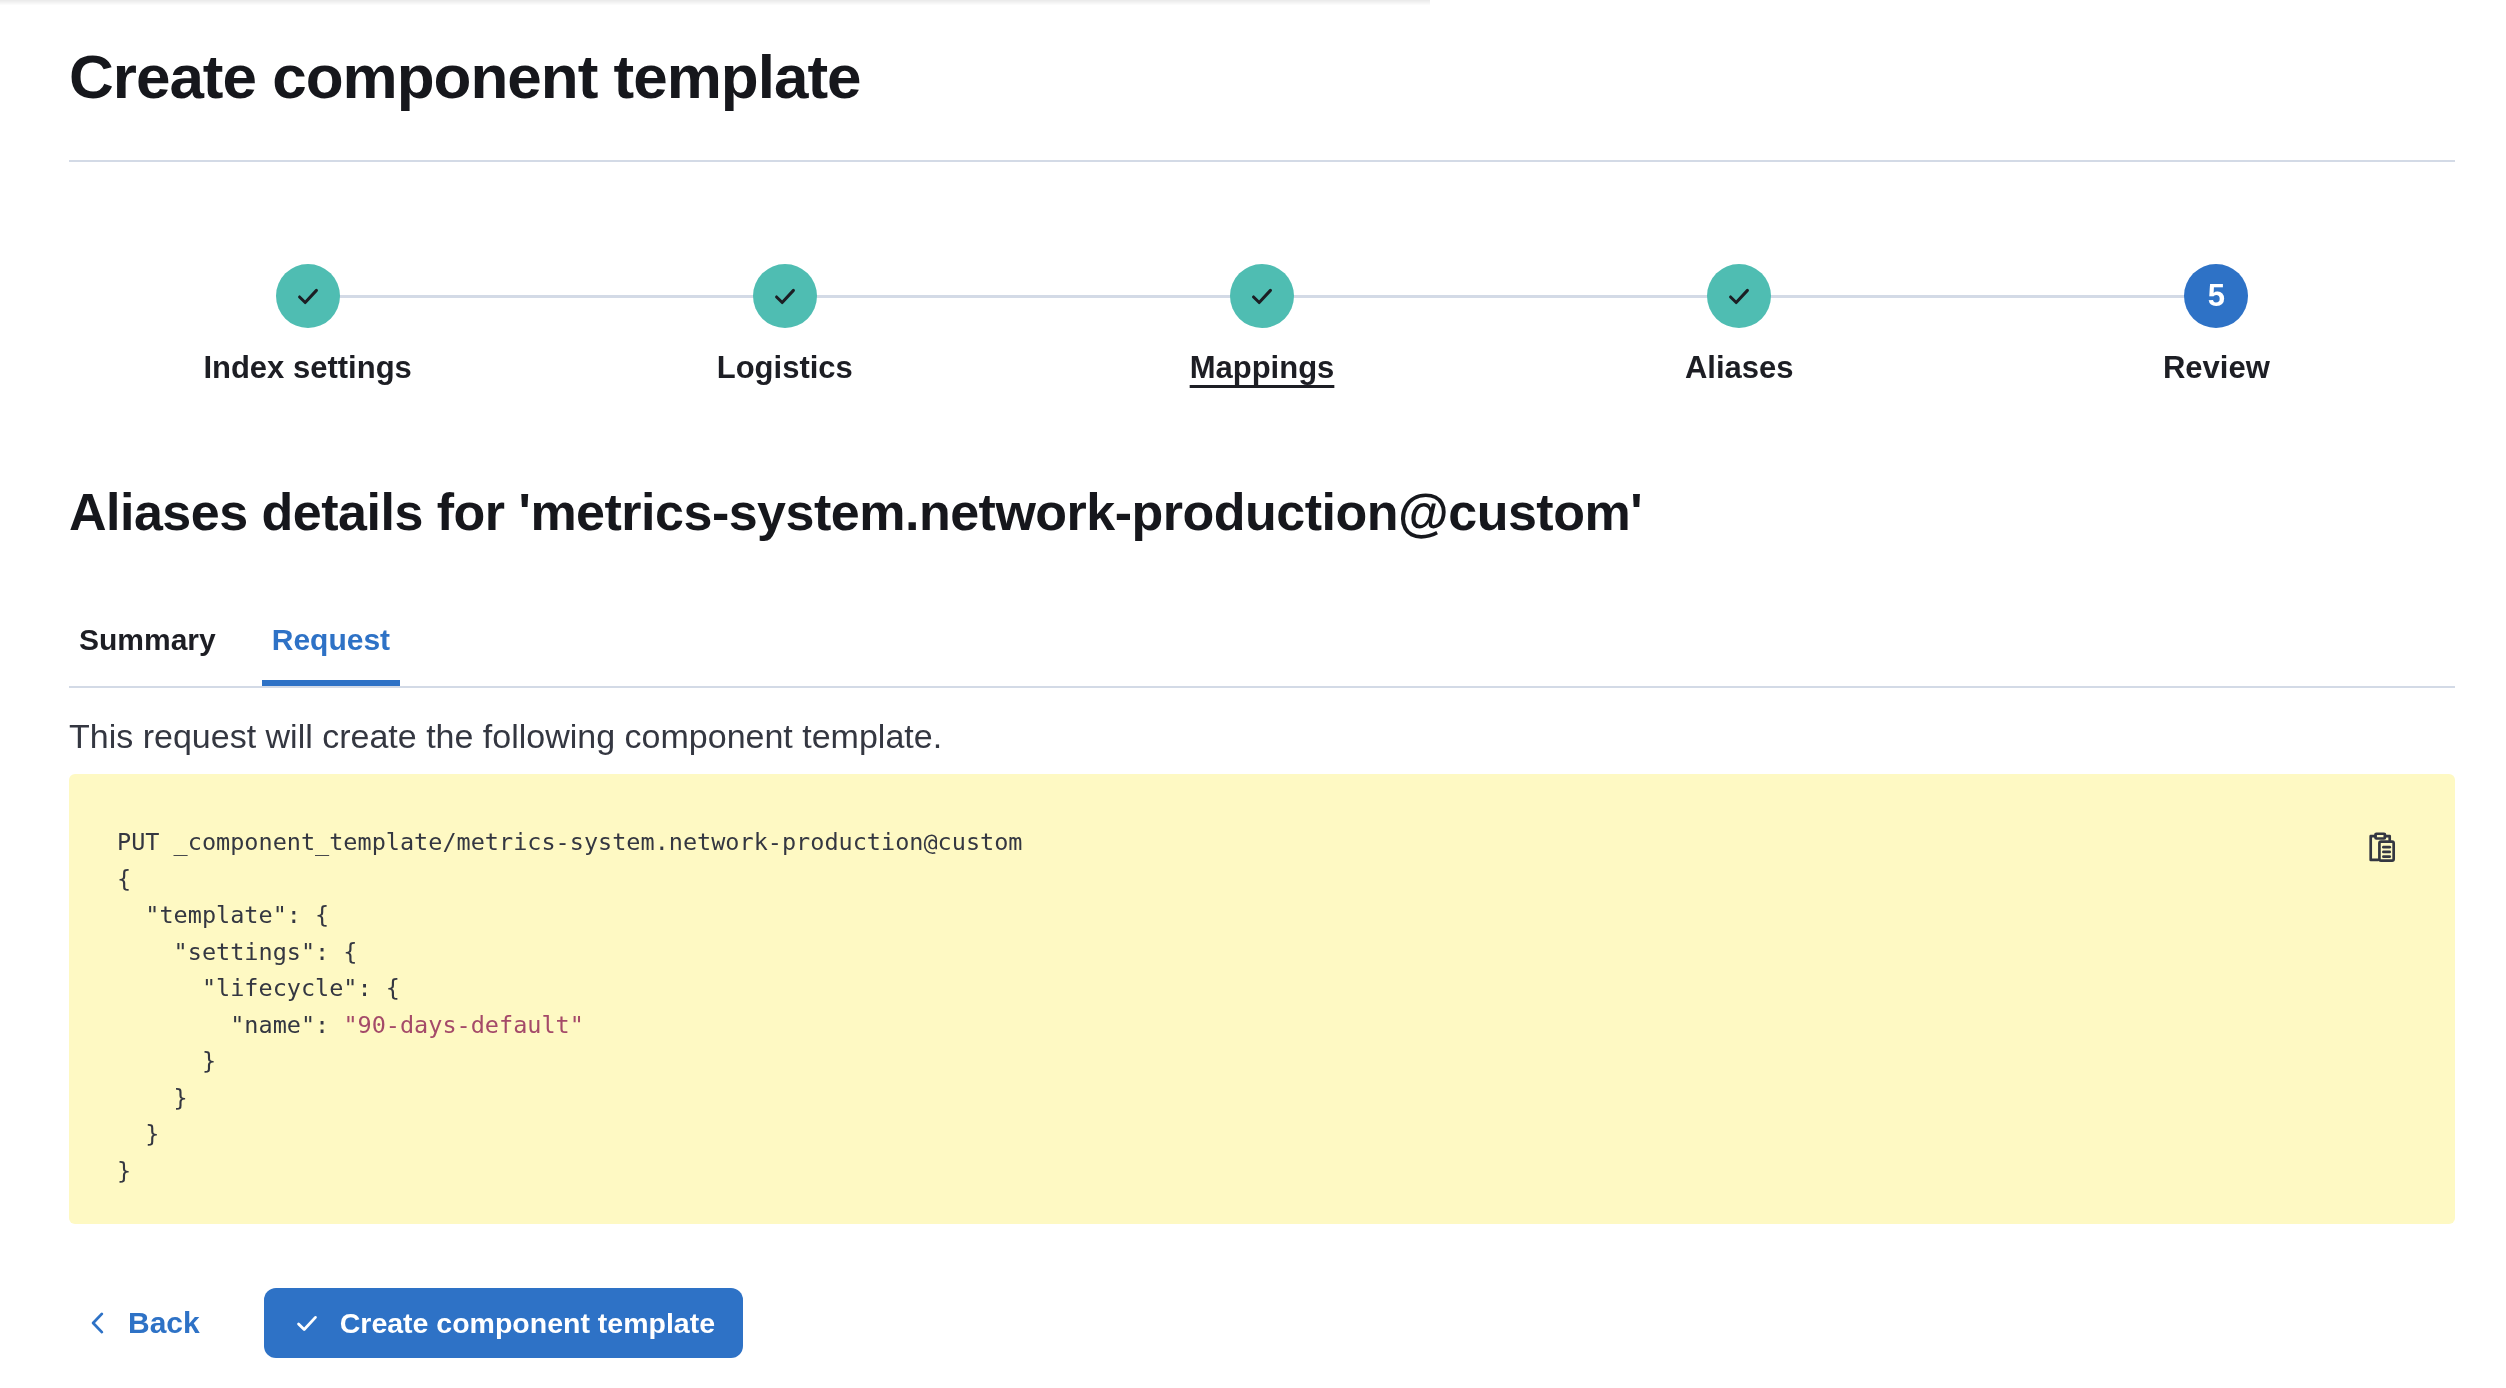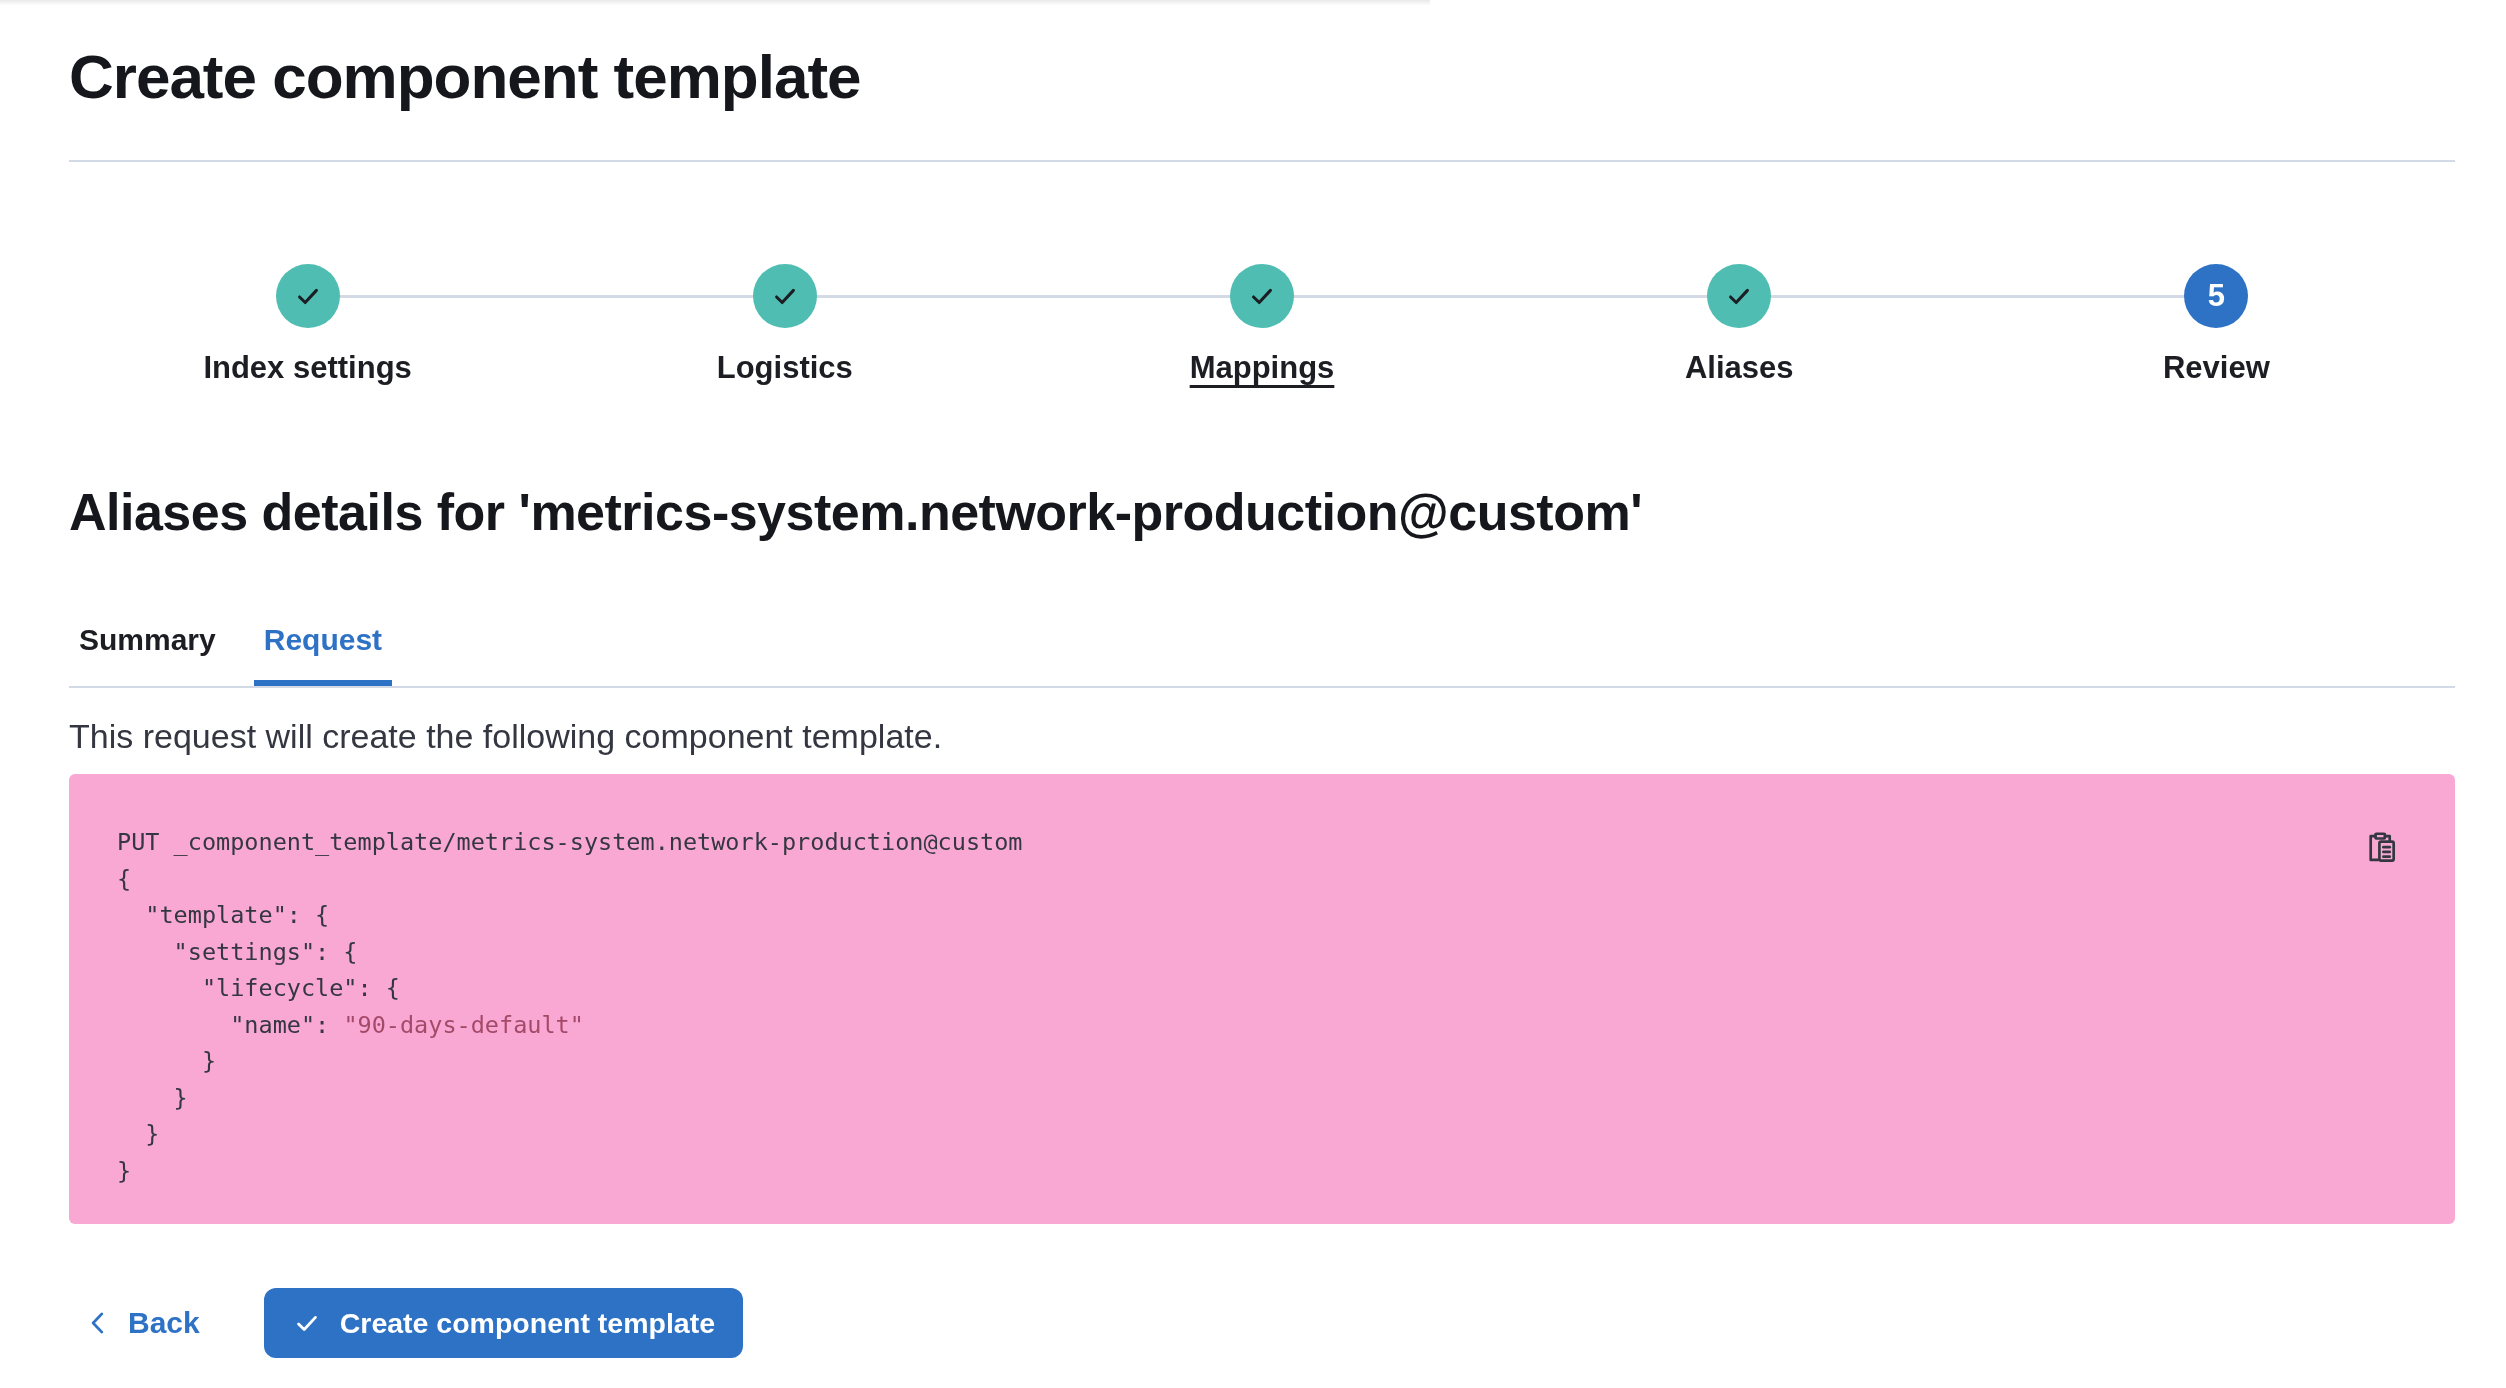--- a/index.html
+++ b/index.html
@@ -44,34 +44,34 @@
   .step-label.underlined { text-decoration: underline; text-decoration-thickness: 3px; text-underline-offset: 7px; }
 
   
   .review-heading {
     margin: 94px 0 0 0;
     font-size: 52px; font-weight: 700; letter-spacing: -0.5px;
     line-height: 64px; color: #16171C;
   }
 
   
-  .tabs { display: flex; gap: 28px; margin-top: 78px; border-bottom: 2px solid #D3DAE6; }
+  .tabs { display: flex; gap: 36px; margin-top: 78px; border-bottom: 2px solid #D3DAE6; }
   .tab {
     font-size: 30px; font-weight: 700; color: #1D1E24;
     padding: 0 10px 28px 10px; cursor: pointer; line-height: 36px;
   }
   .tab.active { color: #2E72C6; box-shadow: inset 0 -6px 0 #2E72C6; }
 
   
   .description { margin-top: 30px; font-size: 34px; line-height: 36px; color: #343741; }
 
   
   .code-block {
     position: relative; margin-top: 20px; height: 450px;
-    background: #f9a8d4; border-radius: 6px; padding: 50px 48px;
+    background: #fef9c3; border-radius: 6px; padding: 50px 48px;
   }
   .code-block pre {
     margin: 0;
     font-family: "DejaVu Sans Mono", "Liberation Mono", monospace;
     font-size: 23.5px; line-height: 36.5px; color: #343741;
   }
   .code-string { color: #A44A69; }
   .copy-btn {
     position: absolute; top: 54px; right: 54px;
     width: 40px; height: 40px; background: transparent; border: none;

